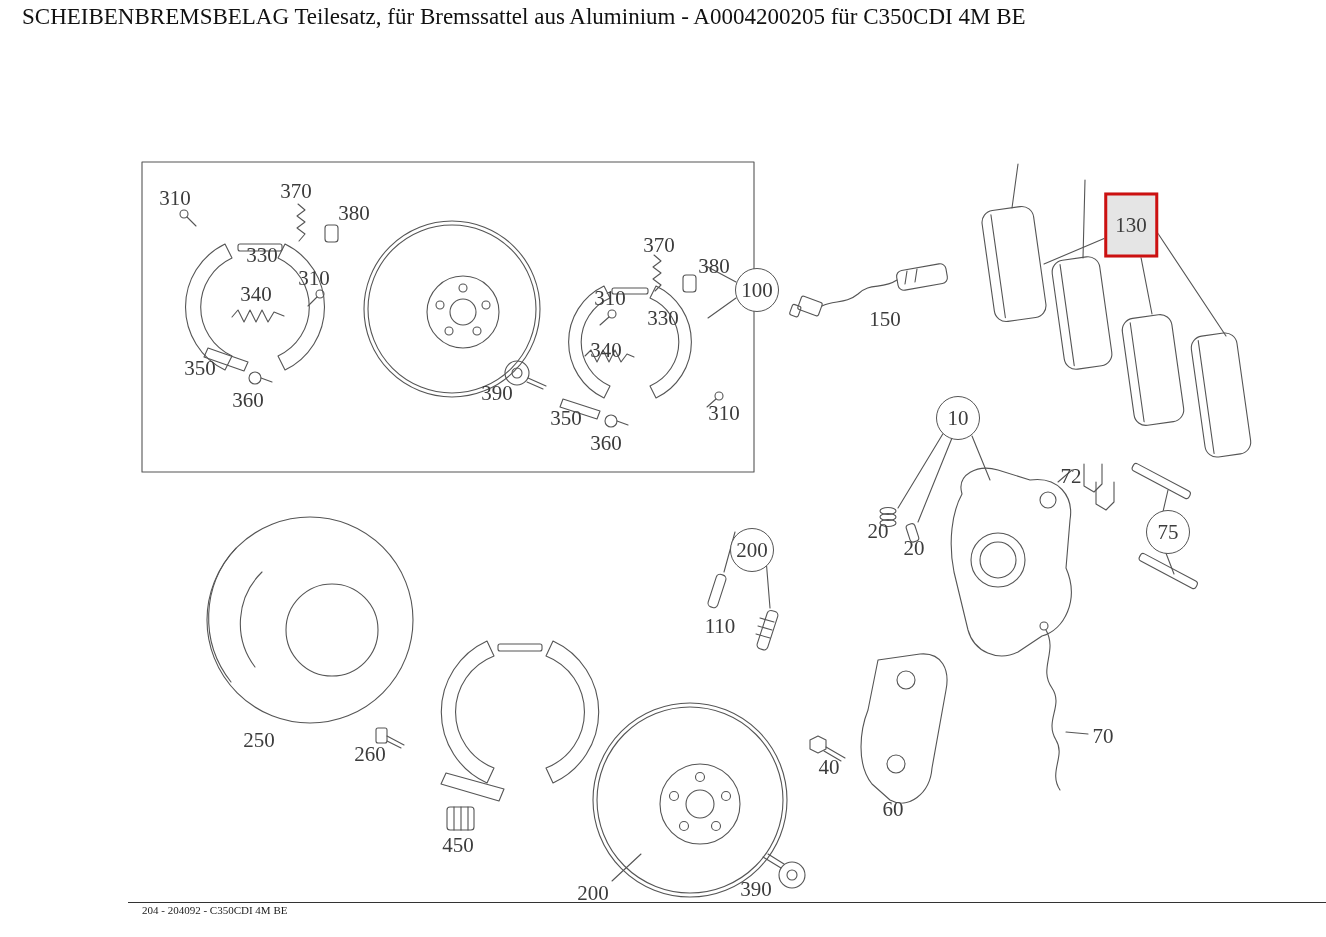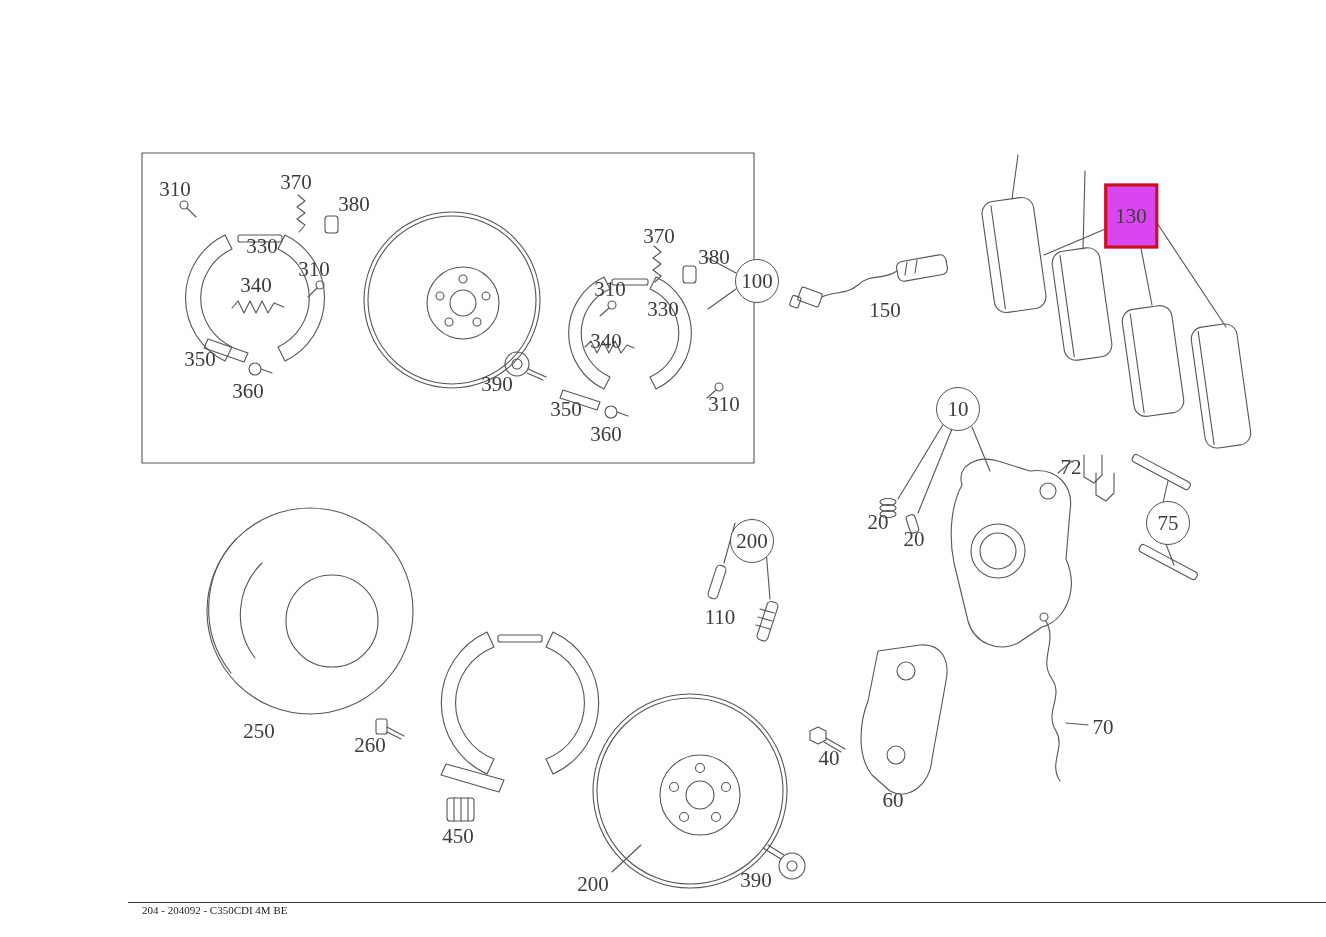--- a/index.html
+++ b/index.html
@@ -6,49 +6,50 @@
   * { box-sizing: border-box; }
   html,body { margin:0; padding:0; background:#fff; }
   .page {
     position:relative; width:1326px; height:937px; background:#fff;
     font-family:"Liberation Serif", serif; overflow:hidden;
   }
   .title {
     position:absolute; left:22px; top:4px; font-size:23px; color:#111;
     white-space:nowrap; font-weight:normal; margin:0;
   }
-  .canvas { position:absolute; left:0; top:3px; width:1326px; height:683px; }
+  .canvas { position:absolute; left:0; top:12px; width:1326px; height:683px; }
   svg.art { position:absolute; left:0; top:0; }
   .lbl {
     position:absolute; transform:translate(-50%,-50%);
     font-family:"Liberation Serif", serif; font-size:21px; color:var(--label);
     white-space:nowrap; line-height:1; z-index:3; cursor:pointer;
   }
   .circ {
     border:1.5px solid var(--line); border-radius:50%;
     width:44px; height:44px; display:flex; align-items:center; justify-content:center;
     background:#fff;
   }
   .hl {
-    border:3px solid var(--hl); padding:19px 8px; background:#d946ef;
+    border:3px solid var(--hl); padding:19px 8px; background:#e5e5e5;
   }
   .footer-rule {
     position:absolute; left:128px; top:902px; width:1198px; height:0;
     border-top:1.3px solid #333;
   }
   .footer-text {
     position:absolute; left:142px; top:904px; font-size:11px; color:#222;
     white-space:nowrap;
   }
 </style>
 </head>
 <body>
 
 <div class="page">
 
+  <h1 class="title">SCHEIBENBREMSBELAG Teilesatz, für Bremssattel aus Aluminium - A0004200205 für C350CDI 4M BE</h1>
 
   <div class="canvas">
 
     <svg class="art" width="1326" height="937" viewBox="0 0 1326 937" xmlns="http://www.w3.org/2000/svg">
       <g fill="none" style="stroke:var(--line)" stroke-width="1.1" stroke-linecap="round" stroke-linejoin="round">
 
         <rect x="142" y="150" width="612" height="310"></rect>
 
         <path d="M 225 232 A 70 70 0 0 0 225 358 L 232 344 A 54 54 0 0 1 232 246 Z"></path>
         <path d="M 285 232 A 70 70 0 0 1 285 358 L 278 344 A 54 54 0 0 0 278 246 Z"></path>

